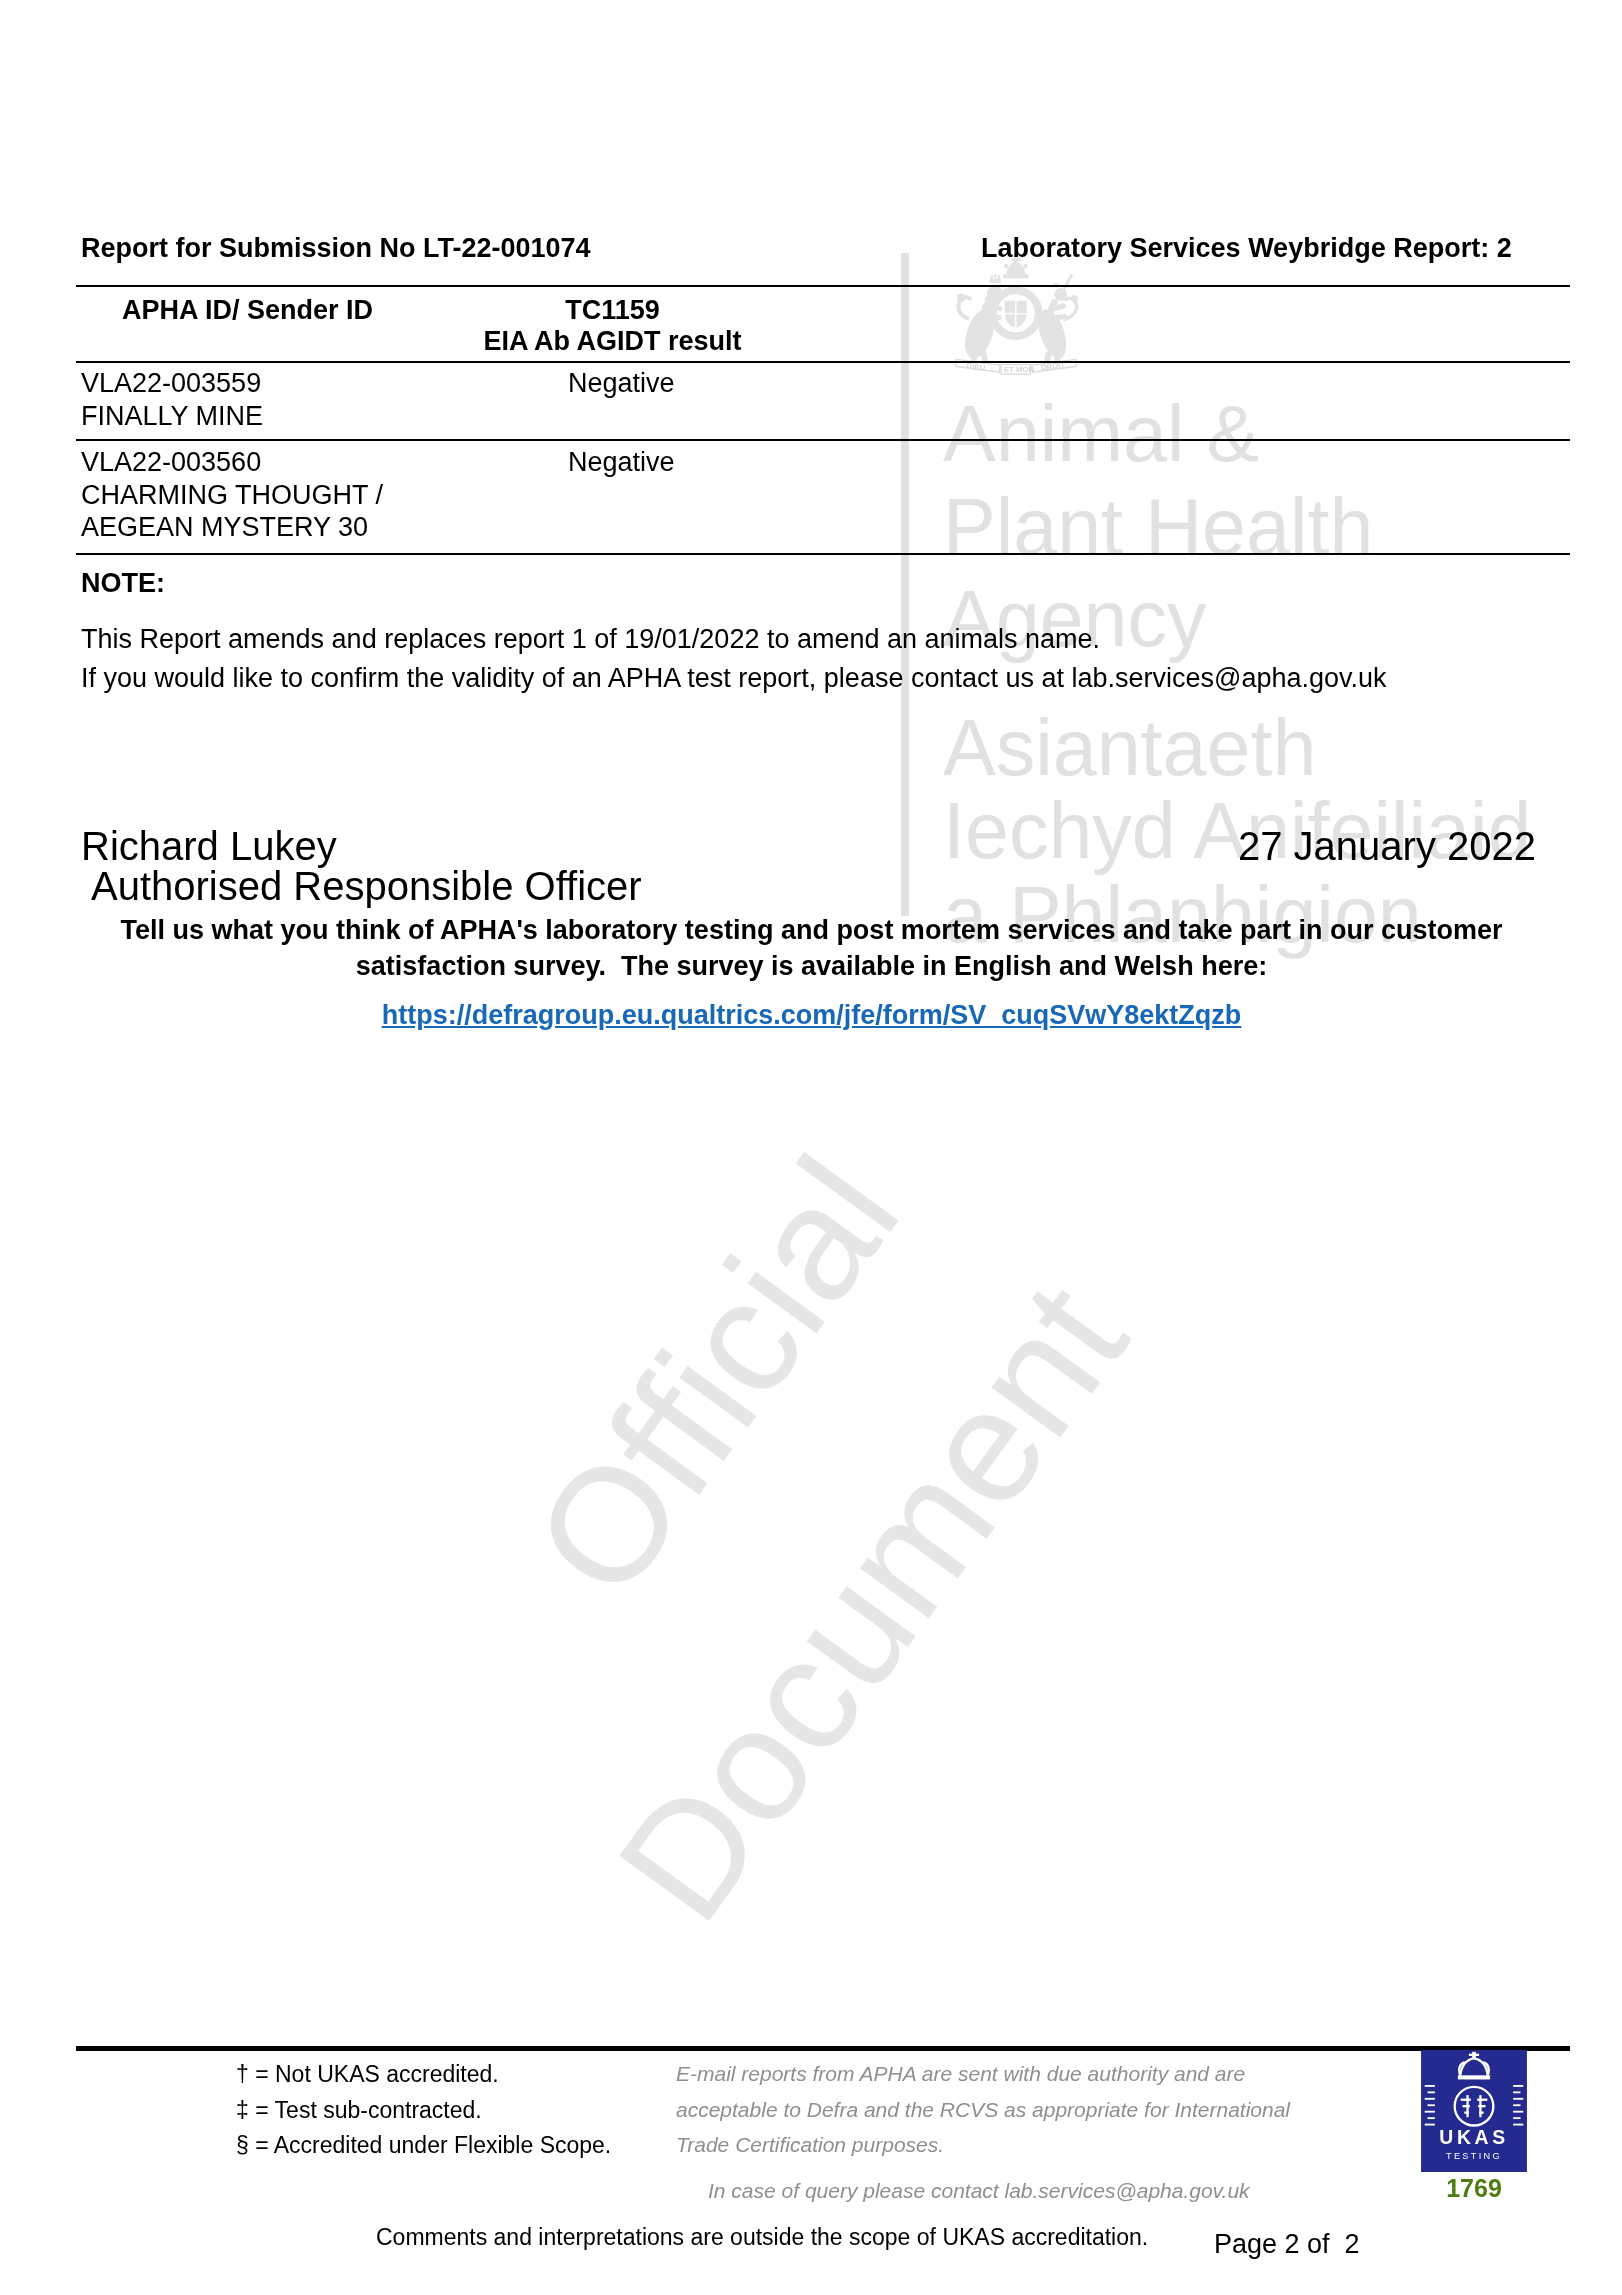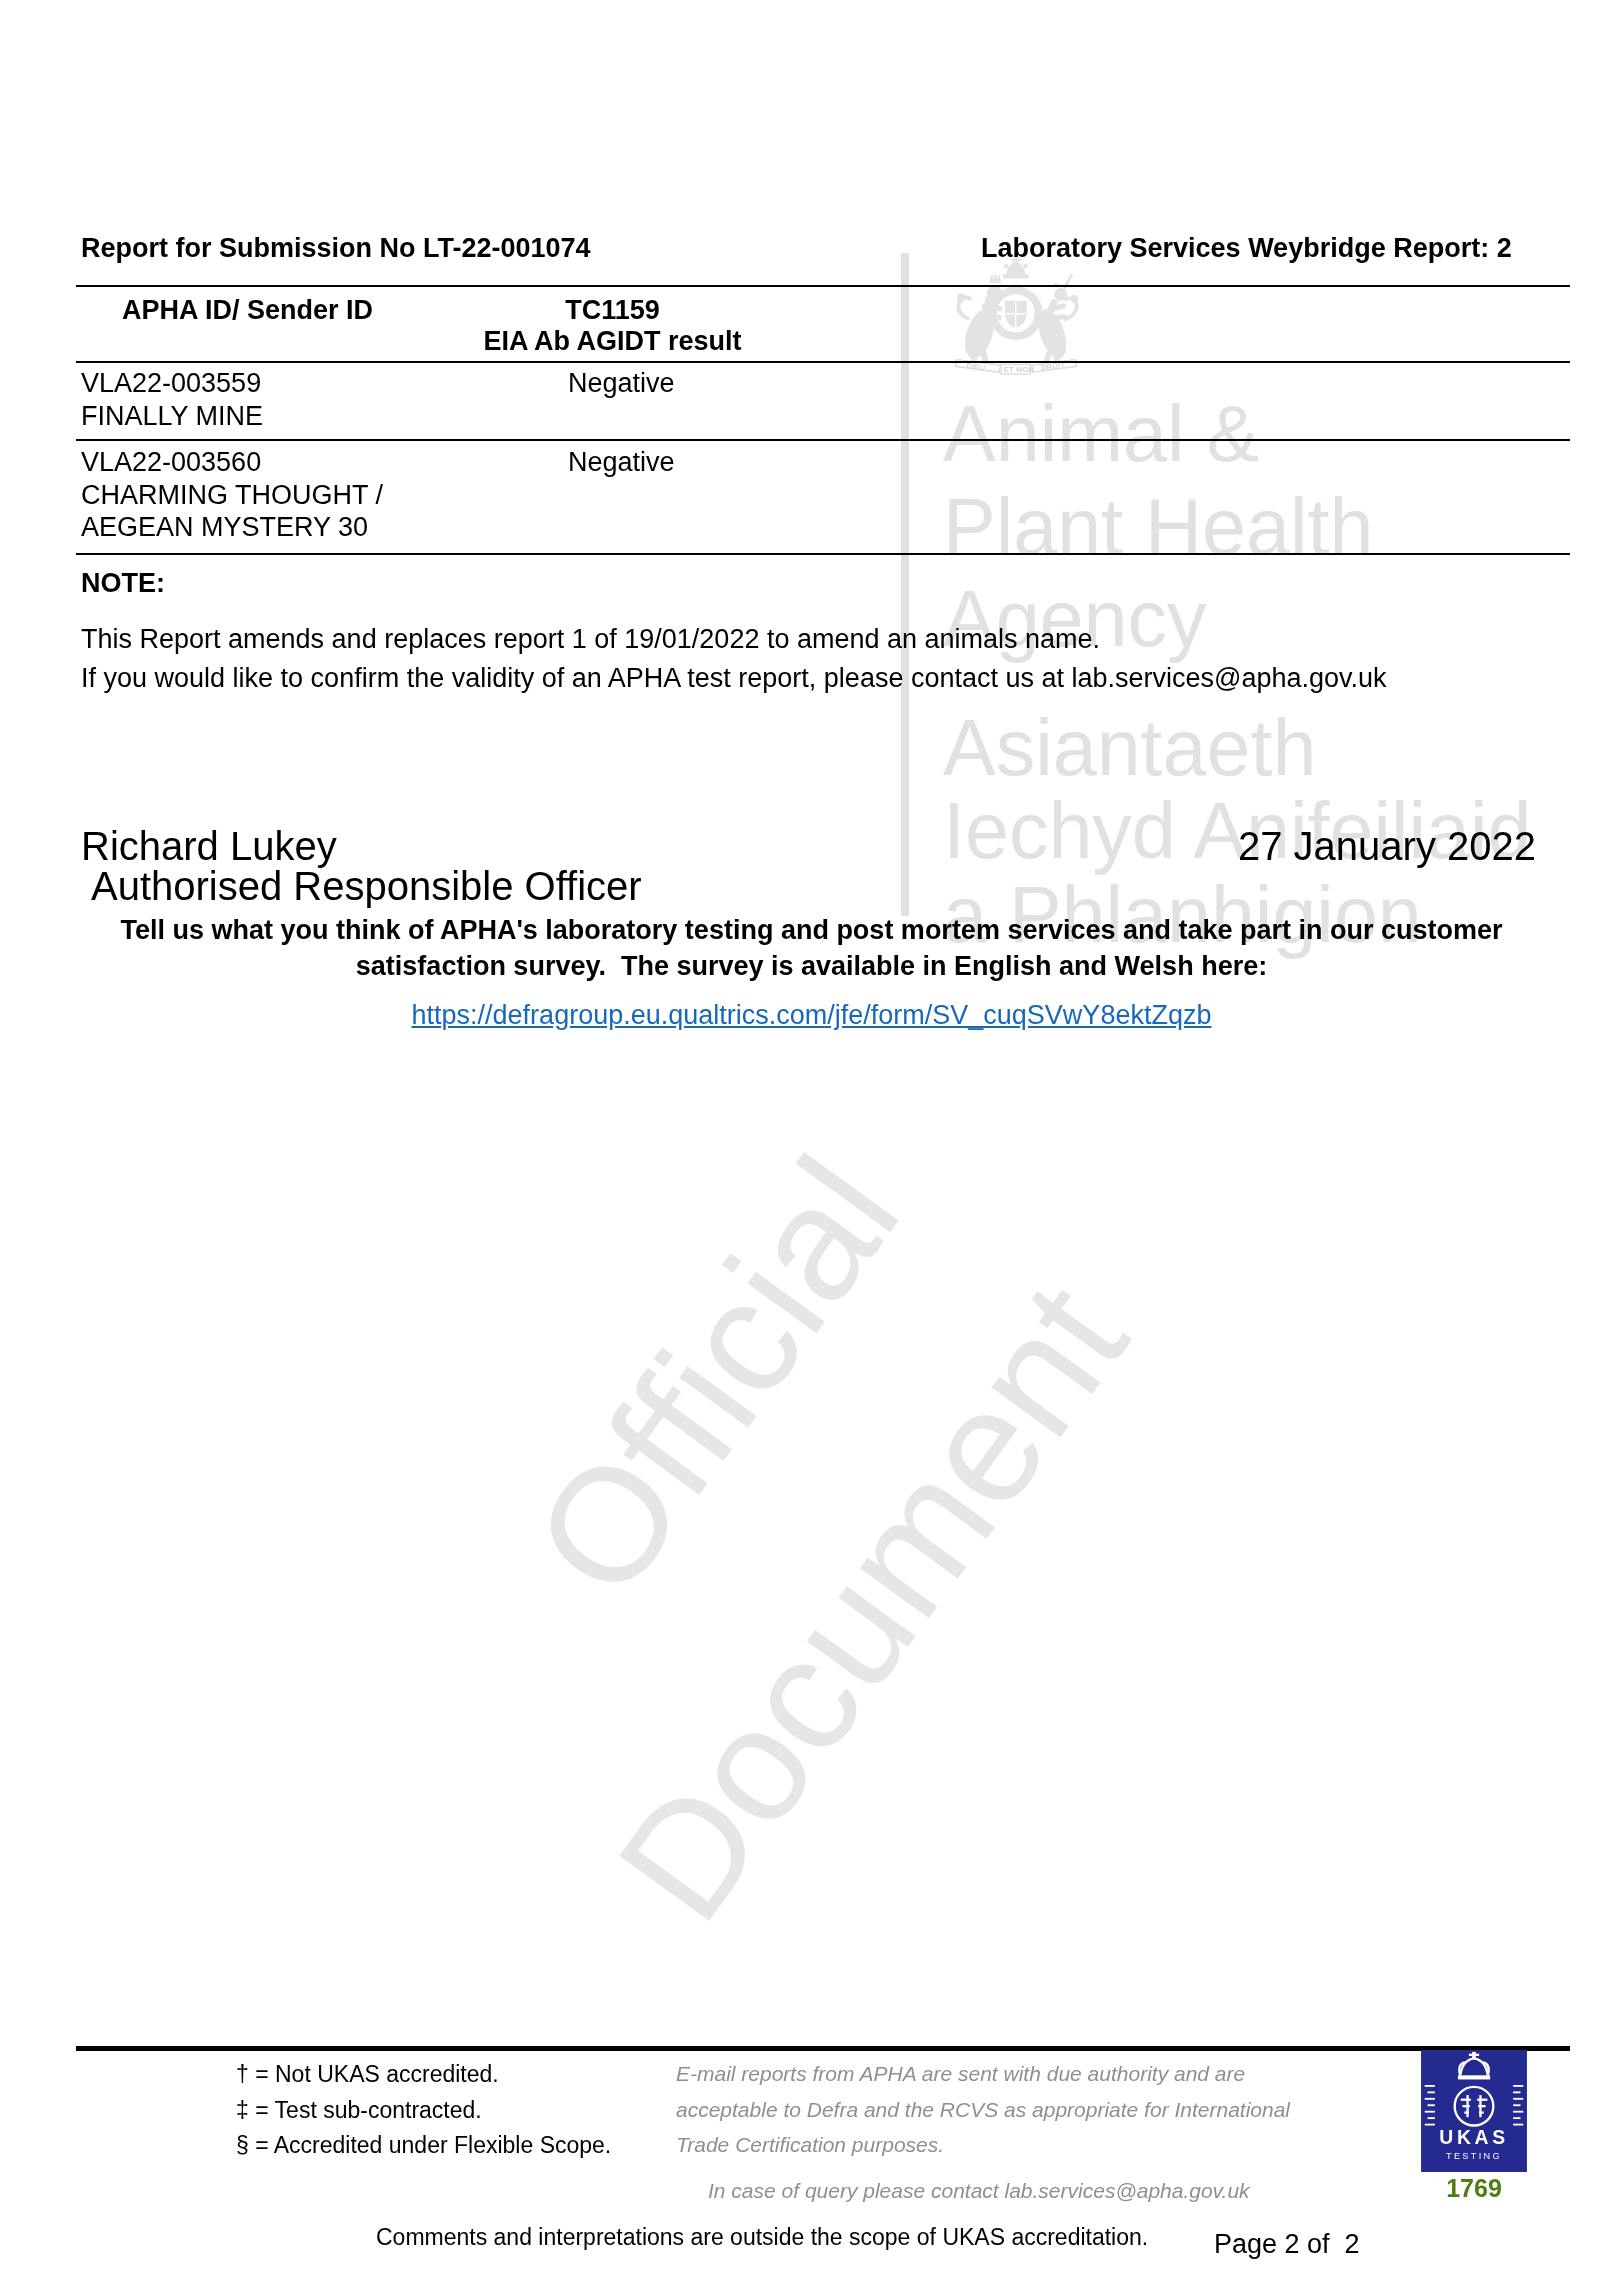--- a/index.html
+++ b/index.html
@@ -24,21 +24,21 @@
   .wm{z-index:1;color:#e1e1e1;}
   .wm-line{font-size:79px;line-height:79px;white-space:nowrap;}
   .wm-bar{background:#e1e1e1;}
   .wm-diag{
     font-size:161px;
     white-space:nowrap;
     transform:translate(-50%,-50%) rotate(-54deg);
     color:#e6e6e6;
   }
   .center-line{left:0;width:1623px;text-align:center;}
-  .link{color:#1768B8;text-decoration:underline;font-weight:normal;text-align:right;}
+  .link{color:#1768B8;text-decoration:underline;font-weight:bold;text-align:right;}
   .gray-disc{color:#8f8f8f;font-size:21px;line-height:1.2;}
   .ukas-num{color:#4d7c0f;font-weight:bold;font-size:25px;text-align:center;}
 </style>
 </head>
 <body>
 
 <div class="page">
 
   <div class="abs wm" style="left:0;top:0;width:1623px;height:2295px;">
 

